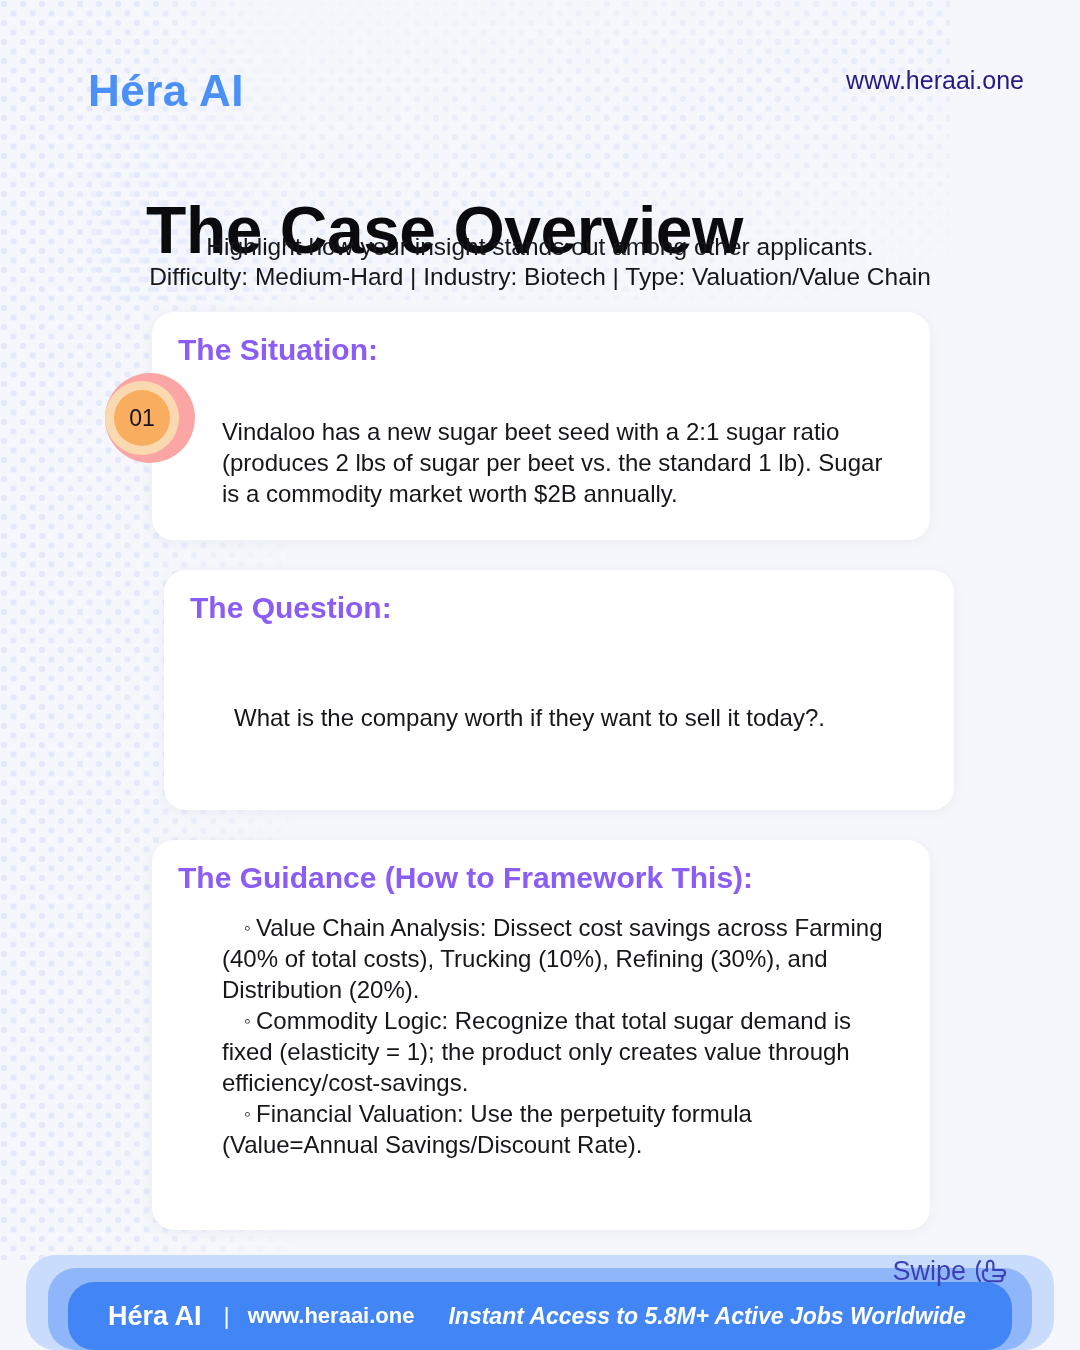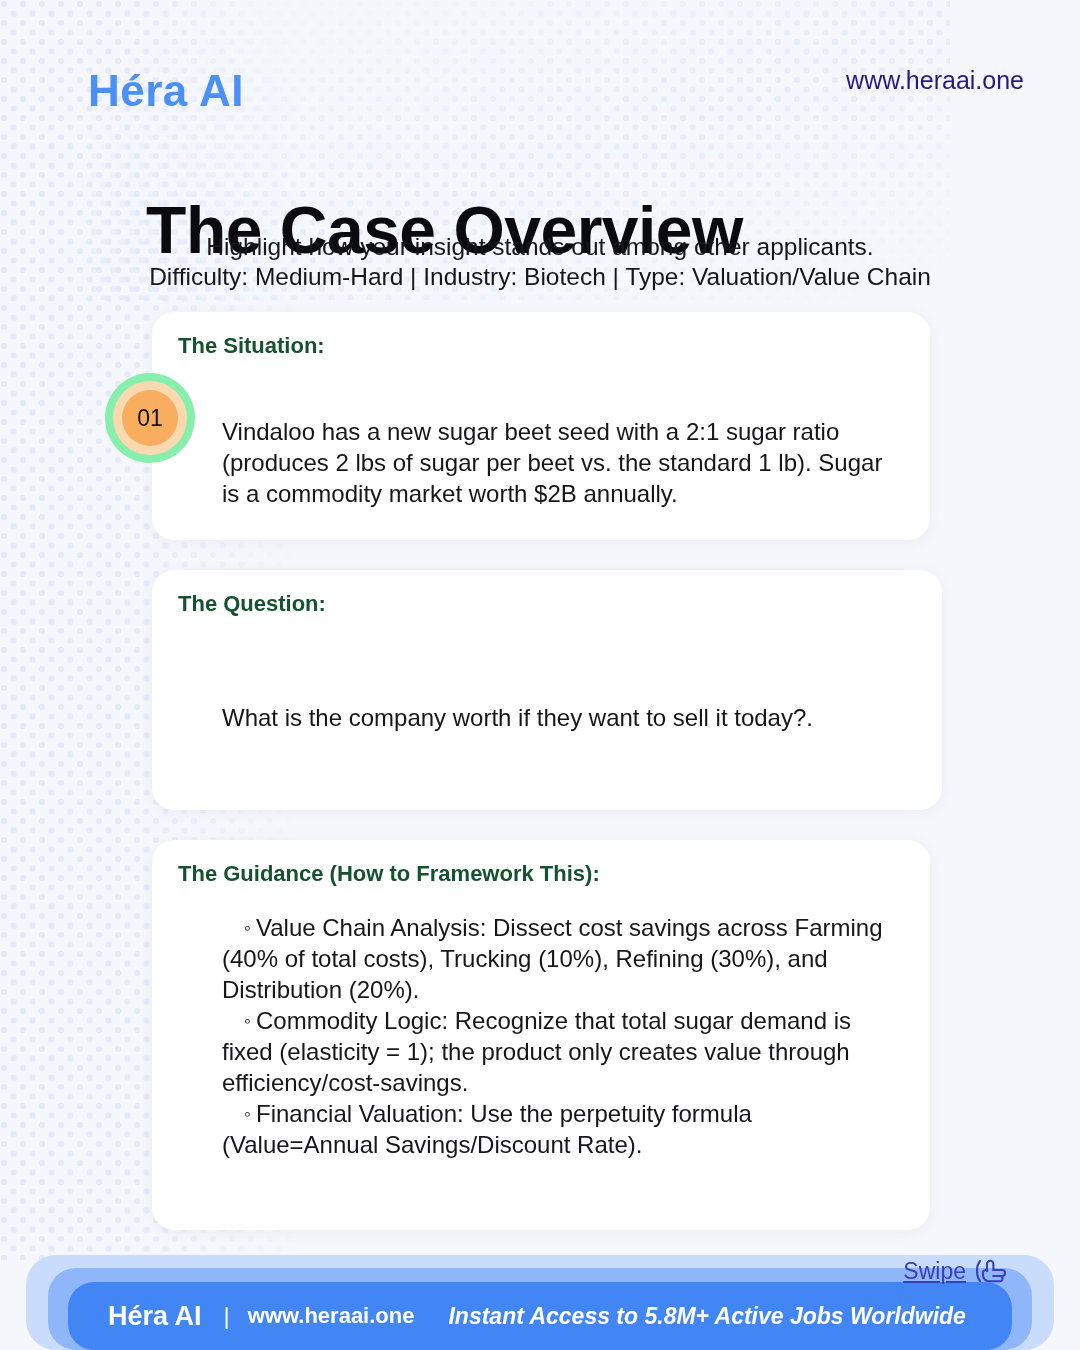--- a/index.html
+++ b/index.html
@@ -97,30 +97,30 @@
   }
 
   
   .card {
     position: absolute;
     background: #ffffff;
     border-radius: 22px;
     box-shadow: 0 2px 14px rgba(30, 40, 90, 0.05);
   }
   #card-1 { left: 152px; top: 312px;  width: 778px; height: 228px; }
-  #card-2 { left: 152px; top: 570px;  width: 778px; height: 240px; padding-left: 12px; }
+  #card-2 { left: 164px; top: 570px;  width: 778px; height: 240px; padding-left: 12px; }
   #card-3 { left: 152px; top: 840px;  width: 778px; height: 390px; }
 
   .card-heading {
     position: absolute;
     left: 26px;
     top: 21px;
-    font-size: 22px;
-    font-weight: bold;
-    color: #14532d;
+    font-size: 30px;
+    font-weight: bold;
+    color: #8b5cf6;
   }
   .card-body {
     position: absolute;
     font-size: 24px;
     line-height: 31px;
     color: #16161b;
   }
   #card-1 .card-body { left: 70px; top: 104px; width: 672px; }
   #card-2 .card-body { left: 70px; top: 132px; width: 640px; }
   #card-3 .card-body { left: 70px; top: 72px;  width: 680px; }
@@ -128,24 +128,24 @@
   .bullet-line { margin: 0; }
   .bullet-line .bullet-marker { font-size: 19px; vertical-align: 2px; }
   .bullet-indent { display: inline-block; width: 22px; }
 
   
   .badge {
     position: absolute;
     width: 90px;
     height: 90px;
     border-radius: 50%;
-    background: #86efac;
-    display: flex;
-    align-items: center;
-    justify-content: center;
+    background: #fca5a5;
+    display: flex;
+    align-items: center;
+    justify-content: flex-start;
     z-index: 5;
   }
   .badge-ring {
     width: 74px;
     height: 74px;
     border-radius: 50%;
     background: #fbd9b0;
     display: flex;
     align-items: center;
     justify-content: center;
@@ -169,23 +169,22 @@
   .swipe-hint {
     position: absolute;
     right: 72px;
     top: 1255px;
     display: flex;
     align-items: center;
     gap: 8px;
     z-index: 8;
   }
   .swipe-label {
-    font-size: 23px;
+    font-size: 27px;
     color: #3b3fb8;
-    text-decoration: underline;
   }
   .swipe-hand svg { display: block; }
 
   
   .footer-outer {
     position: absolute;
     left: 26px;
     top: 1255px;
     width: 1028px;
     height: 95px;

